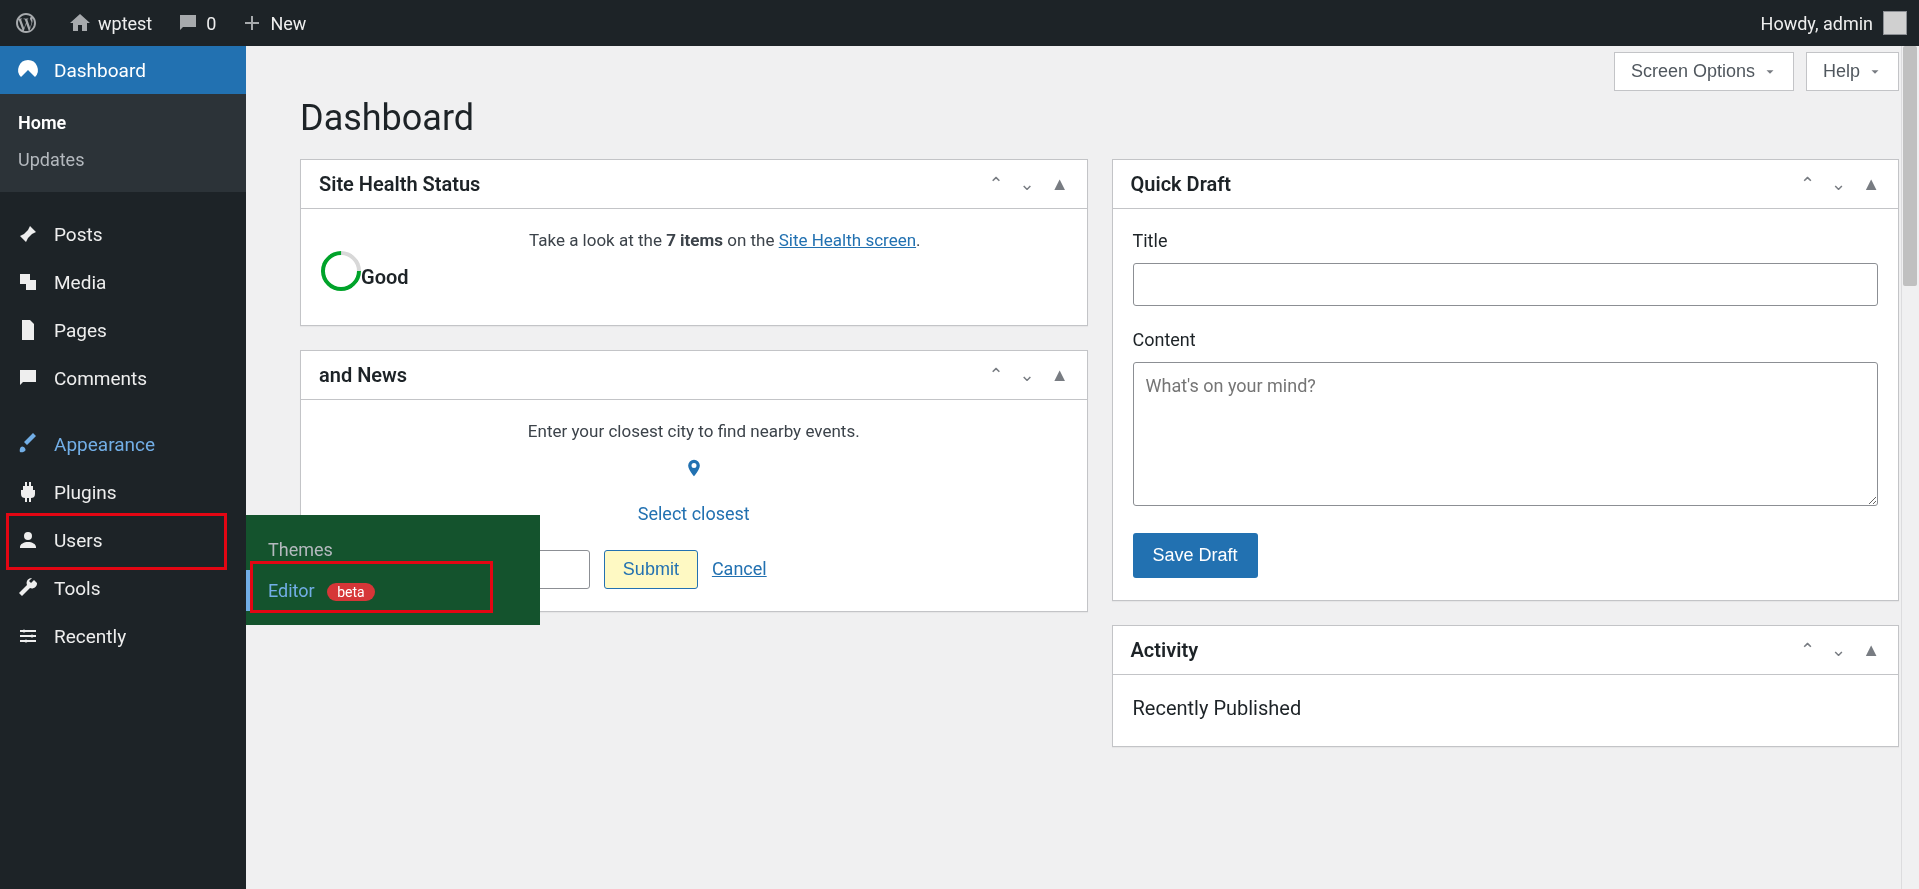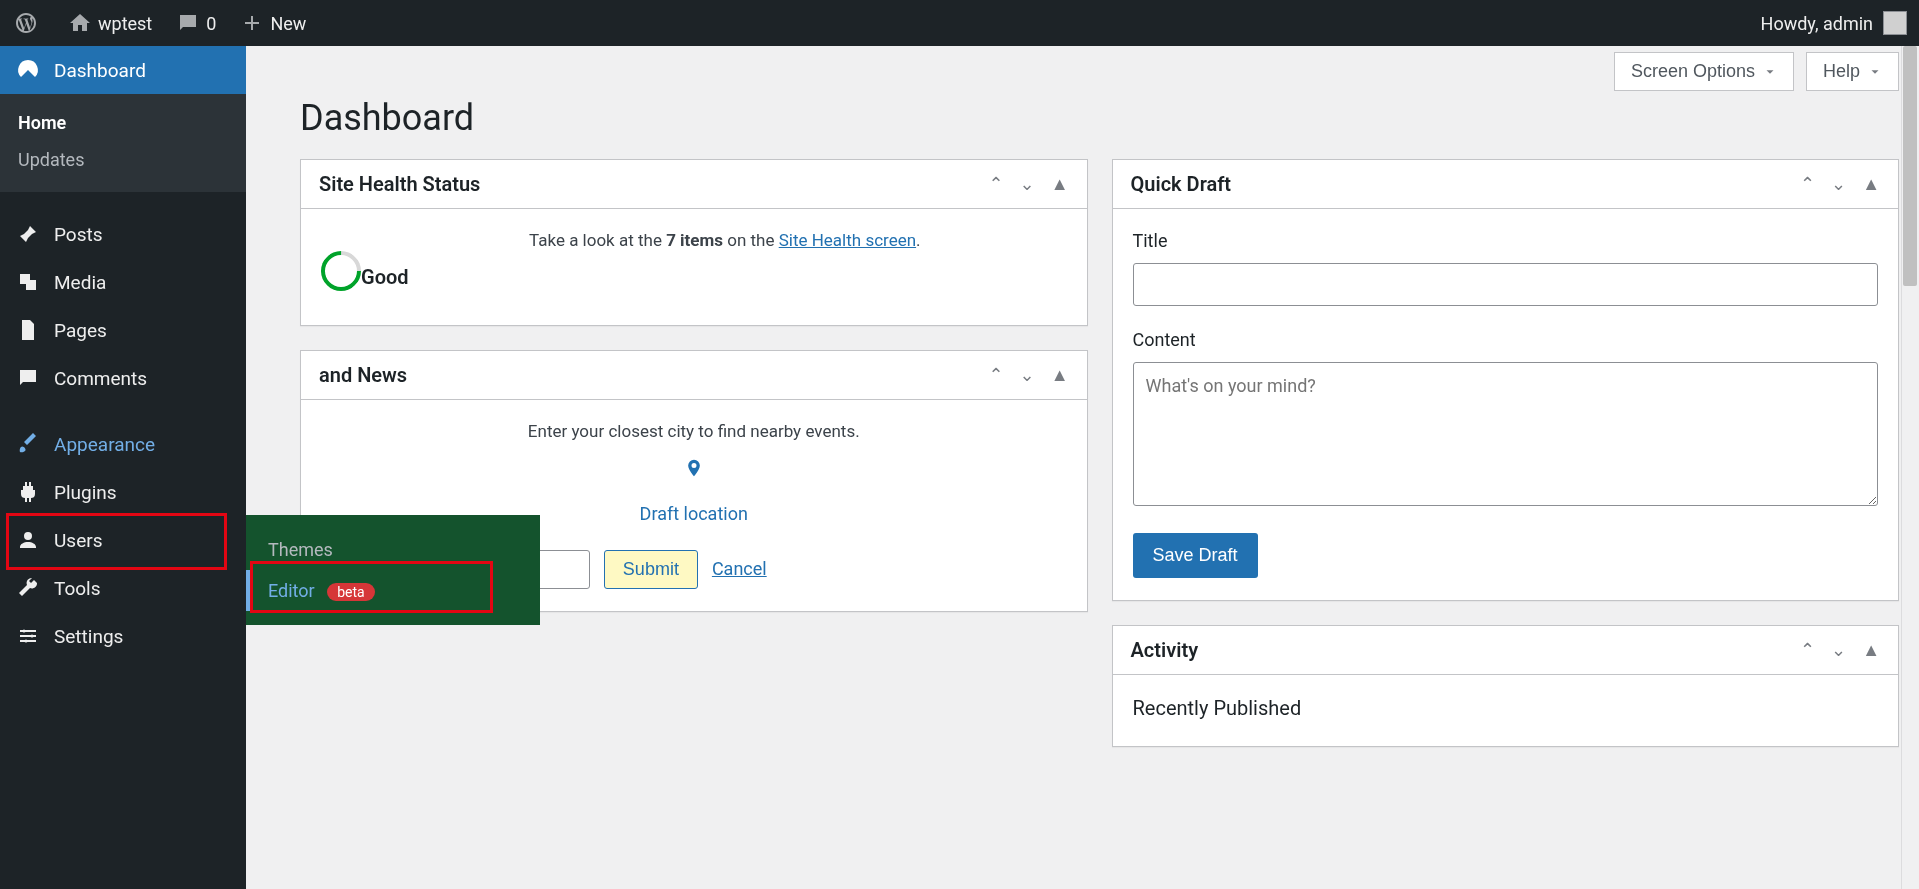--- a/index.html
+++ b/index.html
@@ -182,21 +182,21 @@
       </svg>
     <span>Tools</span>
   </div>
   <div class="sidebar-item">
     <svg viewBox="0 0 24 24">
         <path d="M4 6h16v2H4zm0 5h16v2H4zm0 5h16v2H4z"></path>
         <circle cx="8" cy="7" r="1.5"></circle>
         <circle cx="16" cy="12" r="1.5"></circle>
         <circle cx="10" cy="17" r="1.5"></circle>
       </svg>
-    <span>Settings</span>
+    <span>Recently</span>
   </div>
 
   <div class="red-box-menu" style="left:6px; top:467px; width:221px; height:57px;"></div>
 </div>
 
 <div class="flyout">
   <div class="flyout-item">Themes</div>
   <div class="flyout-item active">
     <span>Editor</span>
     <span class="beta-badge">beta</span>
@@ -261,21 +261,21 @@
           </div>
         </div>
         <div class="panel-body">
           <div class="events-row1">
             <span>Enter your closest city to find nearby events.</span>
             <span class="loc-icon">
               <svg viewBox="0 0 24 24">
                   <path d="M12 2a7 7 0 00-7 7c0 5 7 13 7 13s7-8 7-13a7 7 0 00-7-7zm0 10a3 3 0 110-6 3 3 0 010 6z"></path>
                 </svg>
             </span>
-            <a href="#">Draft location</a>
+            <a href="#">Select closest</a>
           </div>
           <div class="events-row2">
             <label>City:</label>
             <input class="city-input" type="text" value="Cincinnati" style="">
             <button class="submit-btn">Submit</button>
             <a class="cancel-link">Cancel</a>
           </div>
         </div>
       </div>
     </div>

